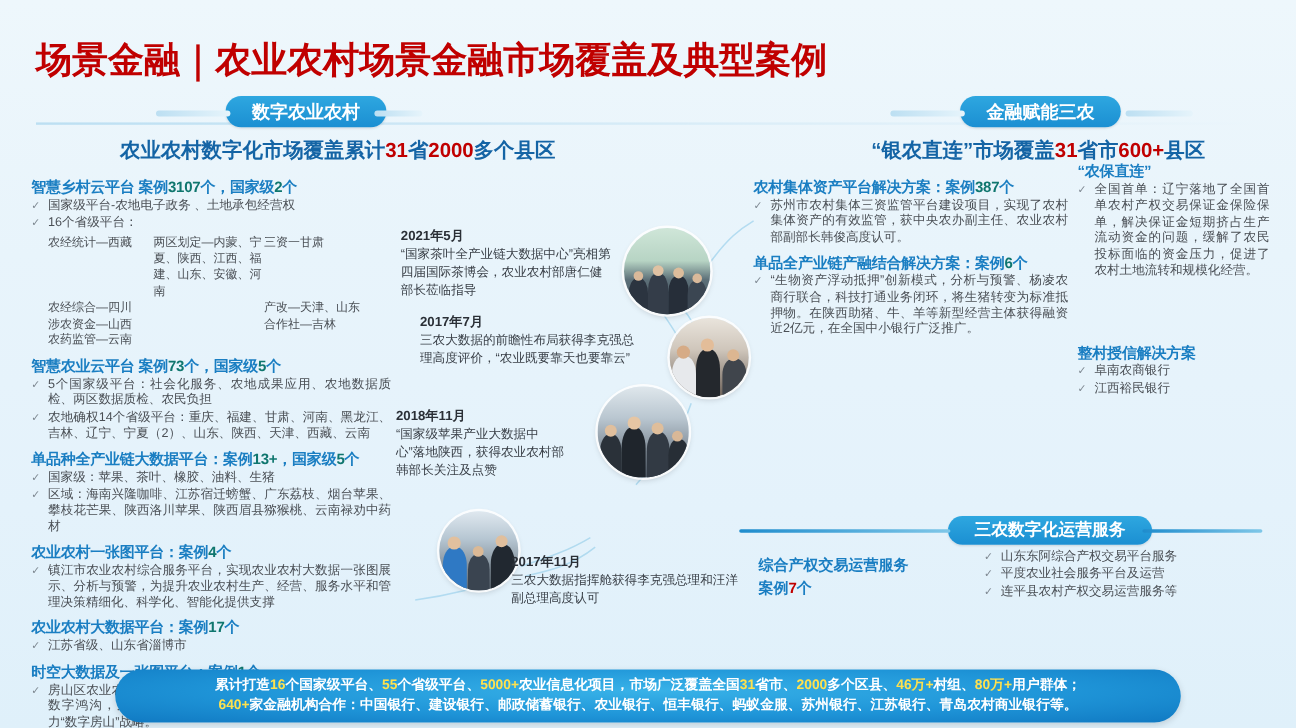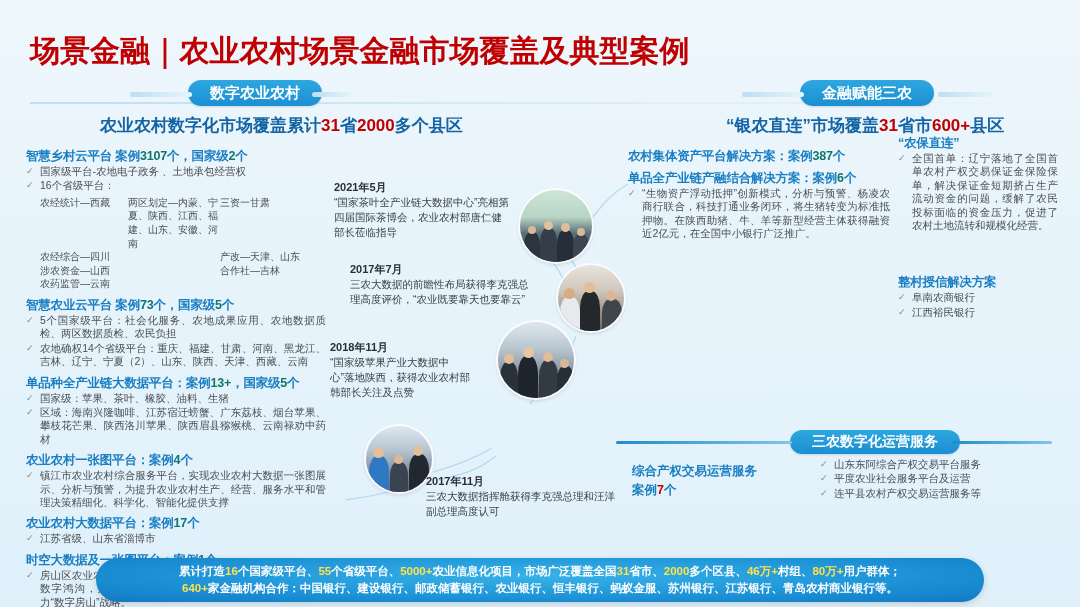--- a/index.html
+++ b/index.html
@@ -213,21 +213,21 @@
       <path d="M206,56 C226,88 234,96 240,112"></path>
       <path d="M238,158 C222,186 206,196 196,214"></path>
       <path d="M246,156 C234,192 214,206 200,224"></path>
       <path d="M162,268 C142,280 122,286 104,292"></path>
       <path d="M166,276 C146,292 126,296 108,300"></path>
       <path d="M258,44 C276,18 288,10 298,4"></path>
       <path d="M96,300 C70,310 46,316 16,320"></path>
     </g>
   </svg>
 
-  <div class="tl-item" style="left:4px; top:0; width:176px;">
+  <div class="tl-item" style="left:4px; top:10px; width:176px;">
     <div class="tl-date">2021年5月</div>
     <div class="tl-desc">“国家茶叶全产业链大数据中心”亮相第四届国际茶博会，农业农村部唐仁健部长莅临指导</div>
   </div>
   <div class="photo" style="left:190px; top:10px; width:72px; height:72px;">
     <div class="ph-inner" style="background:linear-gradient(180deg,#cfe6d8 0%,#b7d4c4 38%,#5c6f78 60%,#44525c 100%);">
       <div class="fig" style="left:4px; width:16px; height:30px; background:#2b3440;"></div>
       <div class="head" style="left:8px; bottom:28px; width:8px; height:8px; background:#d9b99a;"></div>
       <div class="fig" style="left:20px; width:17px; height:34px; background:#343d49;"></div>
       <div class="head" style="left:24px; bottom:32px; width:9px; height:9px; background:#e0c2a3;"></div>
       <div class="fig" style="left:37px; width:17px; height:32px; background:#262e39;"></div>
@@ -272,45 +272,48 @@
   <div class="photo" style="left:36px; top:246px; width:66px; height:66px;">
     <div class="ph-inner" style="background:linear-gradient(180deg,#dfe8ef 0%,#b6c6d2 35%,#59636d 100%);">
       <div class="fig" style="left:3px; width:20px; height:36px; background:#2f79c4;"></div>
       <div class="head" style="left:7px; bottom:34px; width:11px; height:11px; background:#e2c09e;"></div>
       <div class="fig" style="left:24px; width:18px; height:30px; background:#3a4450;"></div>
       <div class="head" style="left:28px; bottom:28px; width:9px; height:9px; background:#dbb996;"></div>
       <div class="fig" style="left:43px; width:20px; height:38px; background:#212830;"></div>
       <div class="head" style="left:47px; bottom:36px; width:10px; height:10px; background:#e0bf9d;"></div>
     </div>
   </div>
-  <div class="tl-item" style="left:96px; top:294px; width:190px;">
+  <div class="tl-item" style="left:96px; top:282px; width:190px;">
     <div class="tl-date">2017年11月</div>
     <div class="tl-desc">三农大数据指挥舱获得李克强总理和汪洋副总理高度认可</div>
   </div>
 </div>
 
 <div class="col" id="col-right1">
     <div class="blk">
       <div class="blk-title"><span>农村集体资产平台解决方案：案例</span><span class="num">387</span><span>个</span></div>
+      <ul class="chk">
+        <li>苏州市农村集体三资监管平台建设项目，实现了农村集体资产的有效监管，获中央农办副主任、农业农村部副部长韩俊高度认可。</li>
+      </ul>
     </div>
     <div class="blk">
       <div class="blk-title"><span>单品全产业链产融结合解决方案：案例</span><span class="num">6</span><span>个</span></div>
       <ul class="chk">
         <li>“生物资产浮动抵押”创新模式，分析与预警、杨凌农商行联合，科技打通业务闭环，将生猪转变为标准抵押物。在陕西助猪、牛、羊等新型经营主体获得融资近2亿元，在全国中小银行广泛推广。</li>
       </ul>
     </div>
   </div>
 <div class="col" id="col-right2">
     <div class="blk">
       <div class="blk-title">“农保直连”</div>
       <ul class="chk">
         <li>全国首单：辽宁落地了全国首单农村产权交易保证金保险保单，解决保证金短期挤占生产流动资金的问题，缓解了农民投标面临的资金压力，促进了农村土地流转和规模化经营。</li>
       </ul>
     </div>
-    <div class="blk" style="margin-top: 42px;">
+    <div class="blk" style="margin-top: 54px;">
       <div class="blk-title">整村授信解决方案</div>
       <ul class="chk">
         <li>阜南农商银行</li>
         <li>江西裕民银行</li>
       </ul>
     </div>
   </div>
 
 <div id="ops-left">
   <div class="t">综合产权交易运营服务</div>

